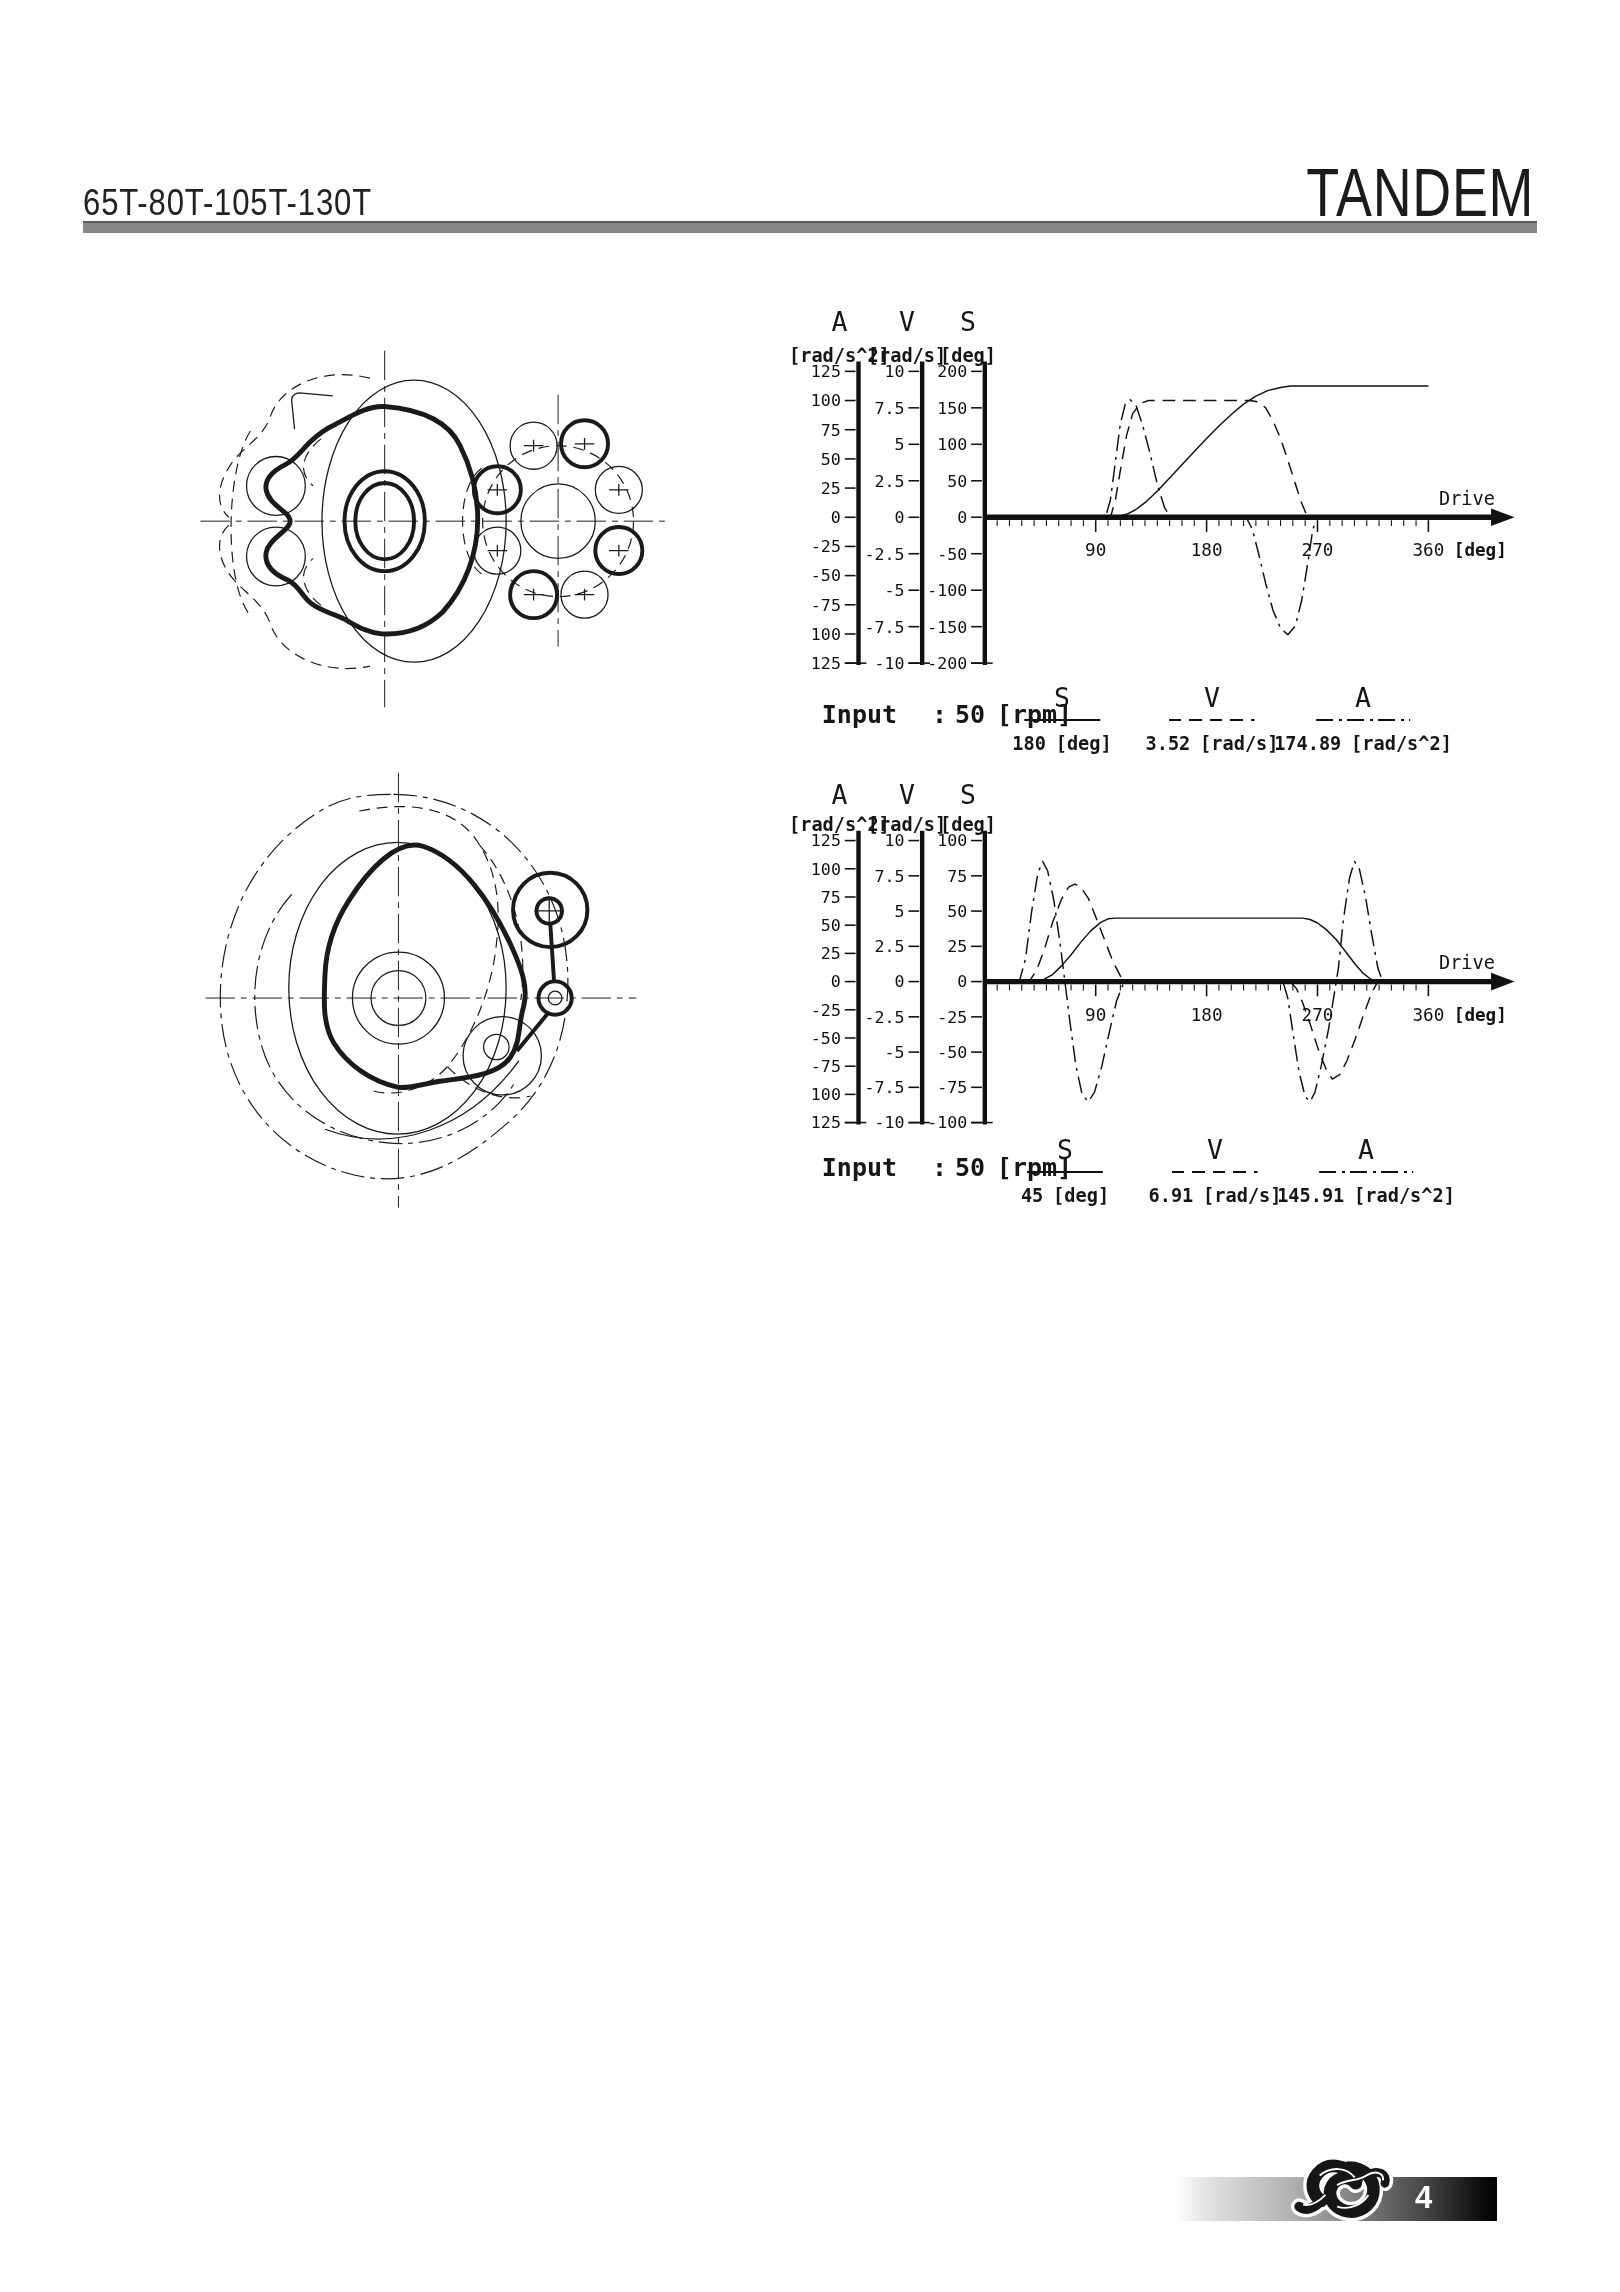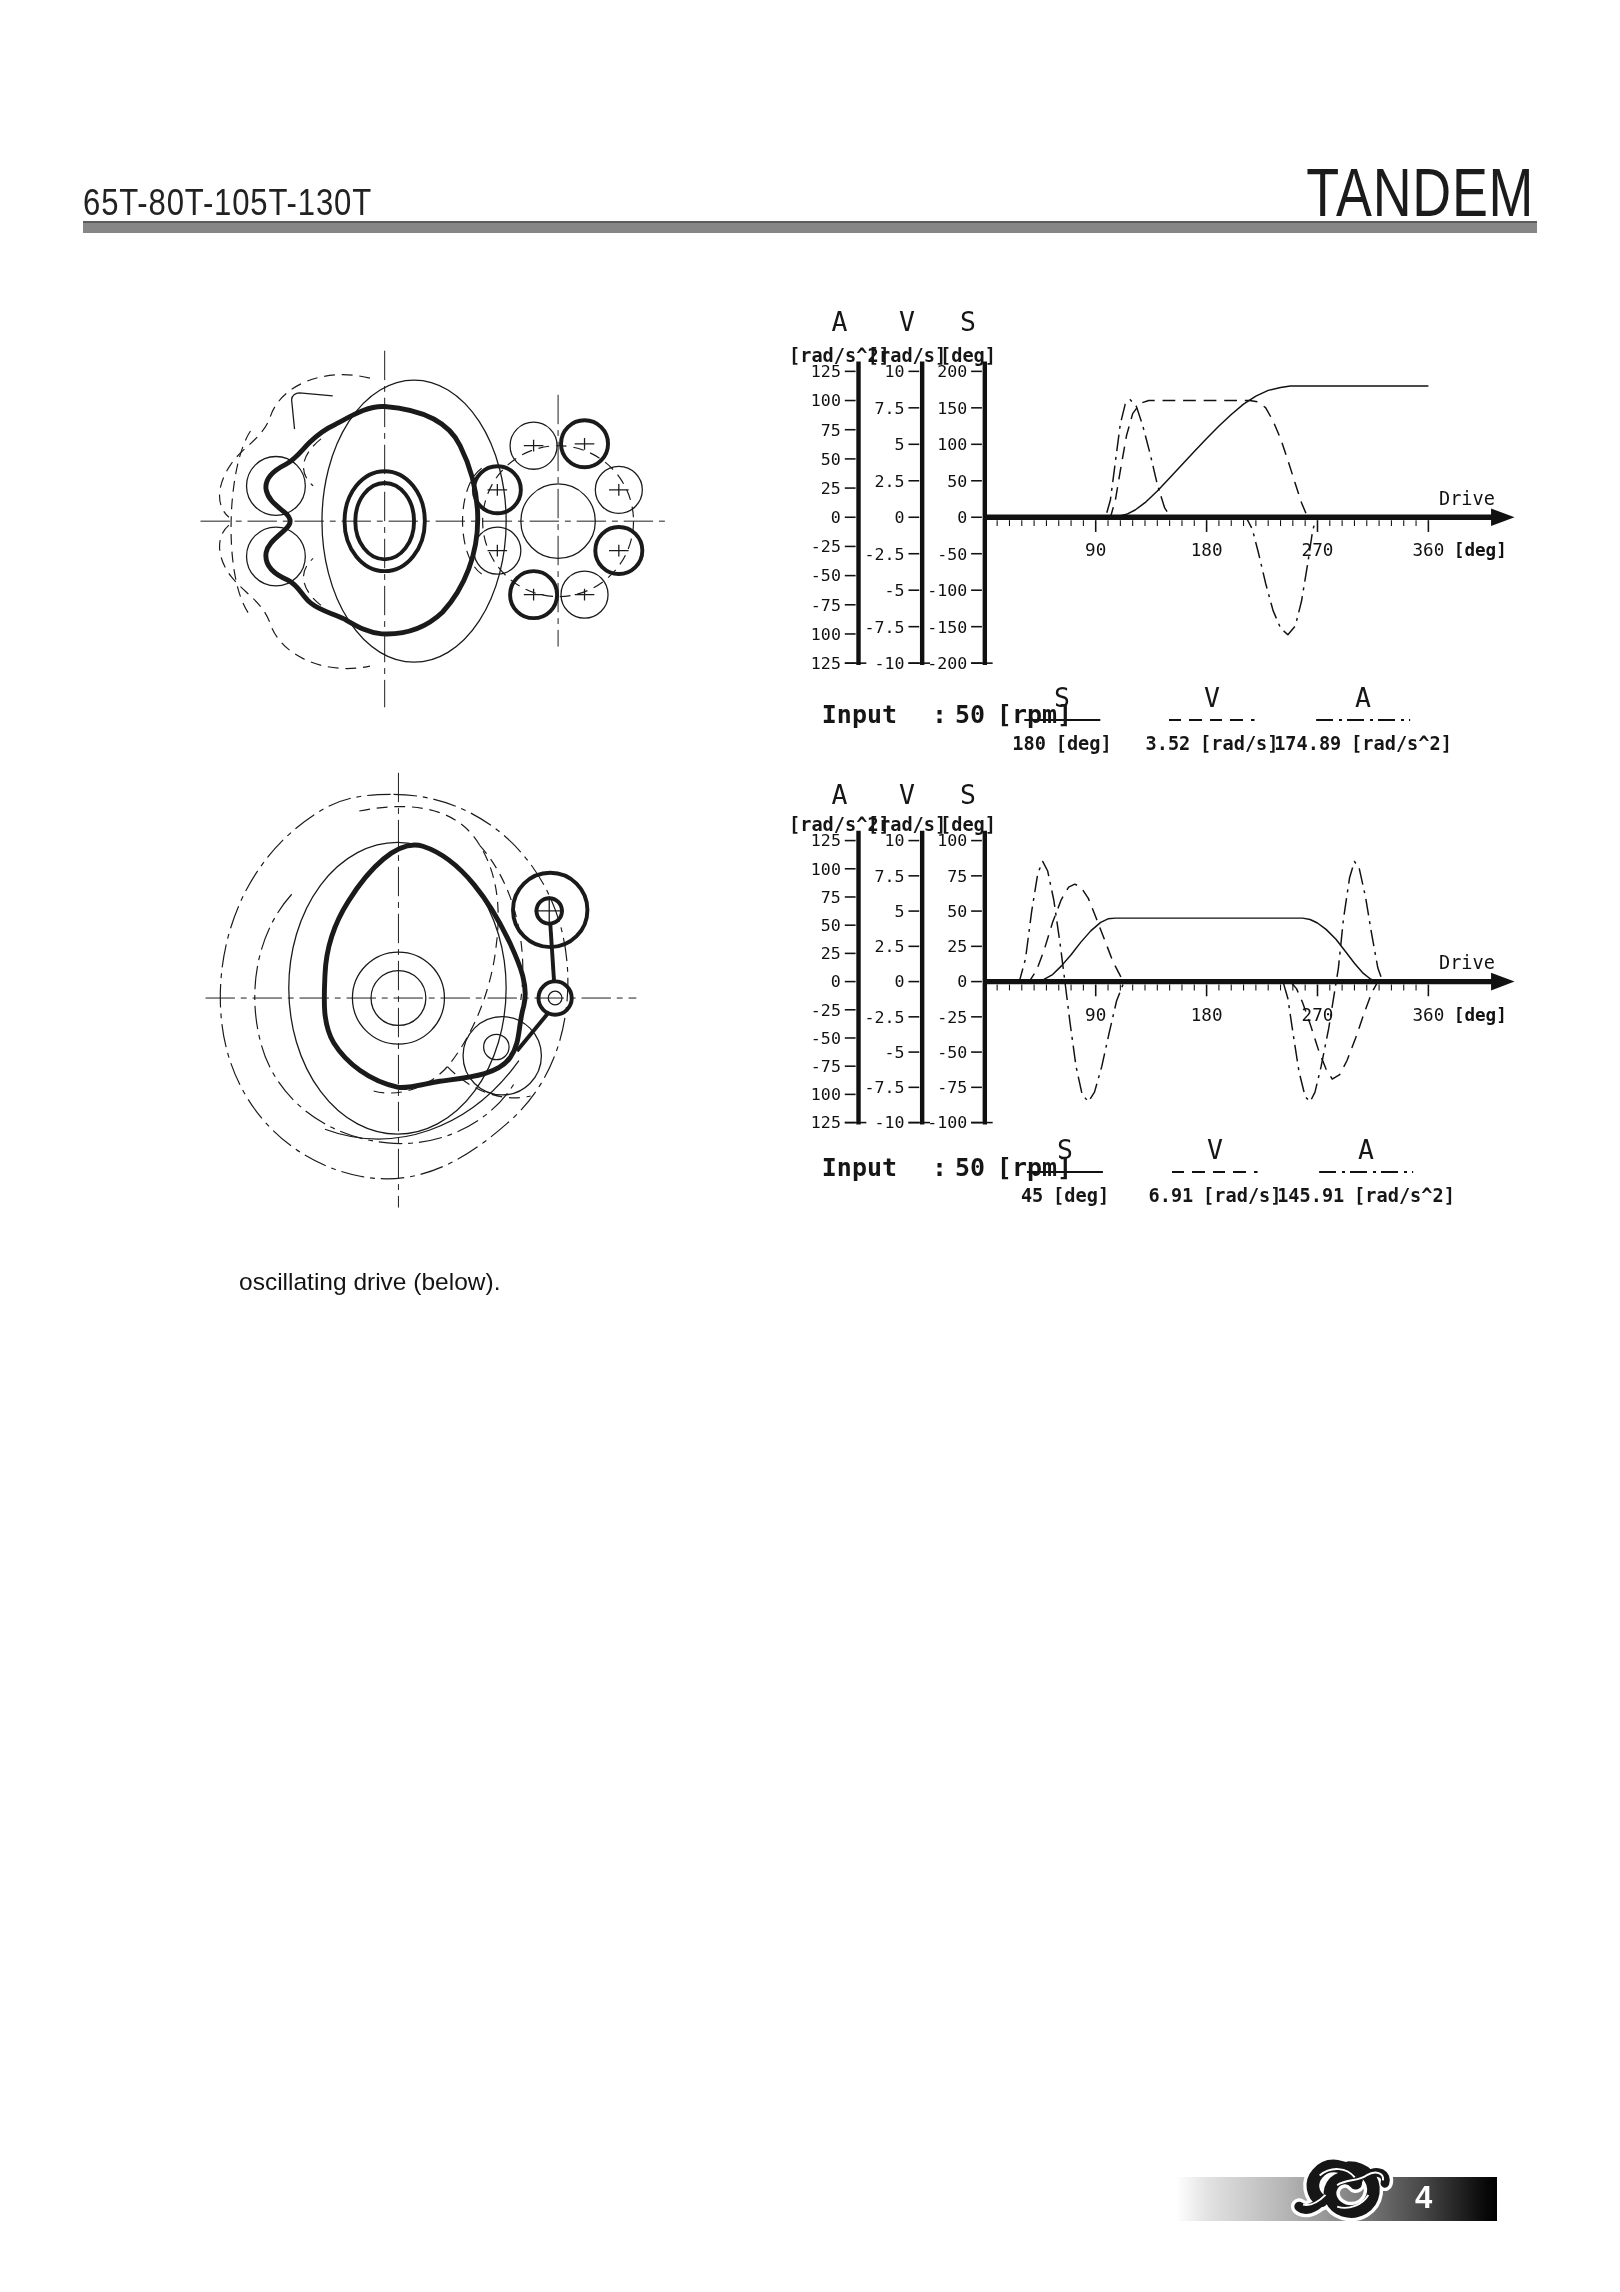--- a/index.html
+++ b/index.html
@@ -422,21 +422,20 @@
         <div class="leg-line dashdot" style="width:94px"></div>
         <div class="leg-val"><span>145.91</span><span class="u">[rad/s^2]</span></div>
       </div>
     </div>
     <div class="inputrow" style="top:379px">
       <span>Input</span><span class="sep">:</span><span>50</span><span class="u">[rpm]</span>
     </div>
   </div>
 
   <div class="caption">
-    <div class="cap2">oscillating drive (below).</div>
   </div>
 
   <div class="foot-bar"></div>
   <svg class="knot" width="108" height="76" viewBox="0 0 110 78">
     <g fill="none" stroke="#ffffff" stroke-linecap="round">
       <path d="M 60,14 C 76,14 87,26 85,40 C 83,54 69,62 55,58 C 43,54 37,42 43,32 C 49,23 61,22 67,30" stroke-width="20"></path>
       <path d="M 68,26 C 58,10 38,8 28,20 C 20,29 22,42 32,48" stroke-width="20"></path>
       <path d="M 32,48 C 24,56 15,59 9,54" stroke-width="17"></path>
       <path d="M 79,22 C 90,15 100,21 97,30" stroke-width="16"></path>
     </g>

